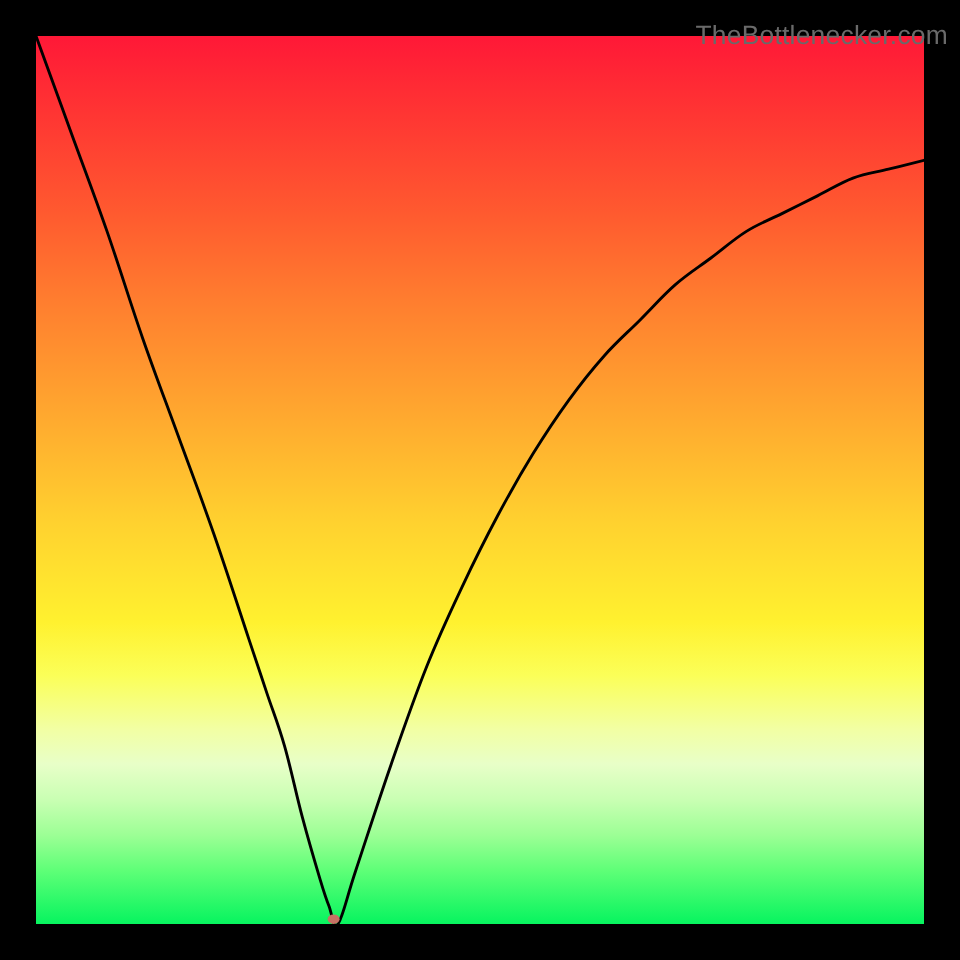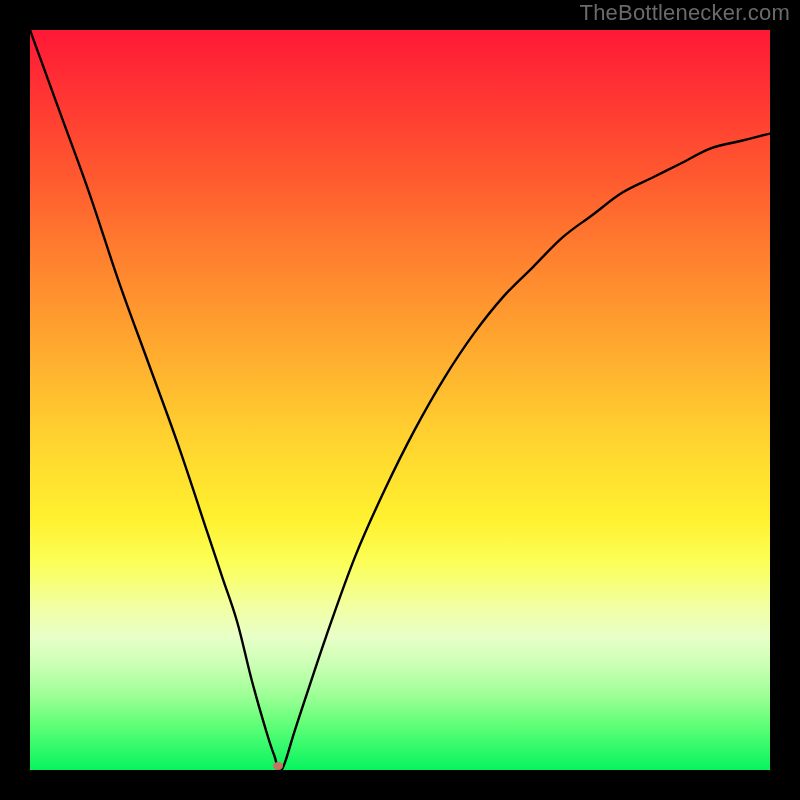--- a/index.html
+++ b/index.html
@@ -12,21 +12,21 @@
     font-family: Arial, Helvetica, sans-serif;
   }
   .frame {
     position: relative;
     width: 800px;
     height: 800px;
     background: #000;
   }
   .watermark {
     position: absolute;
-    top: 0;
+    top: 17px;
     right: 10px;
     color: #6a6a6a;
     font-size: 22px;
     font-weight: 400;
     letter-spacing: 0.2px;
     z-index: 10;
   }
   .plot-area {
     position: absolute;
     left: 30px;

